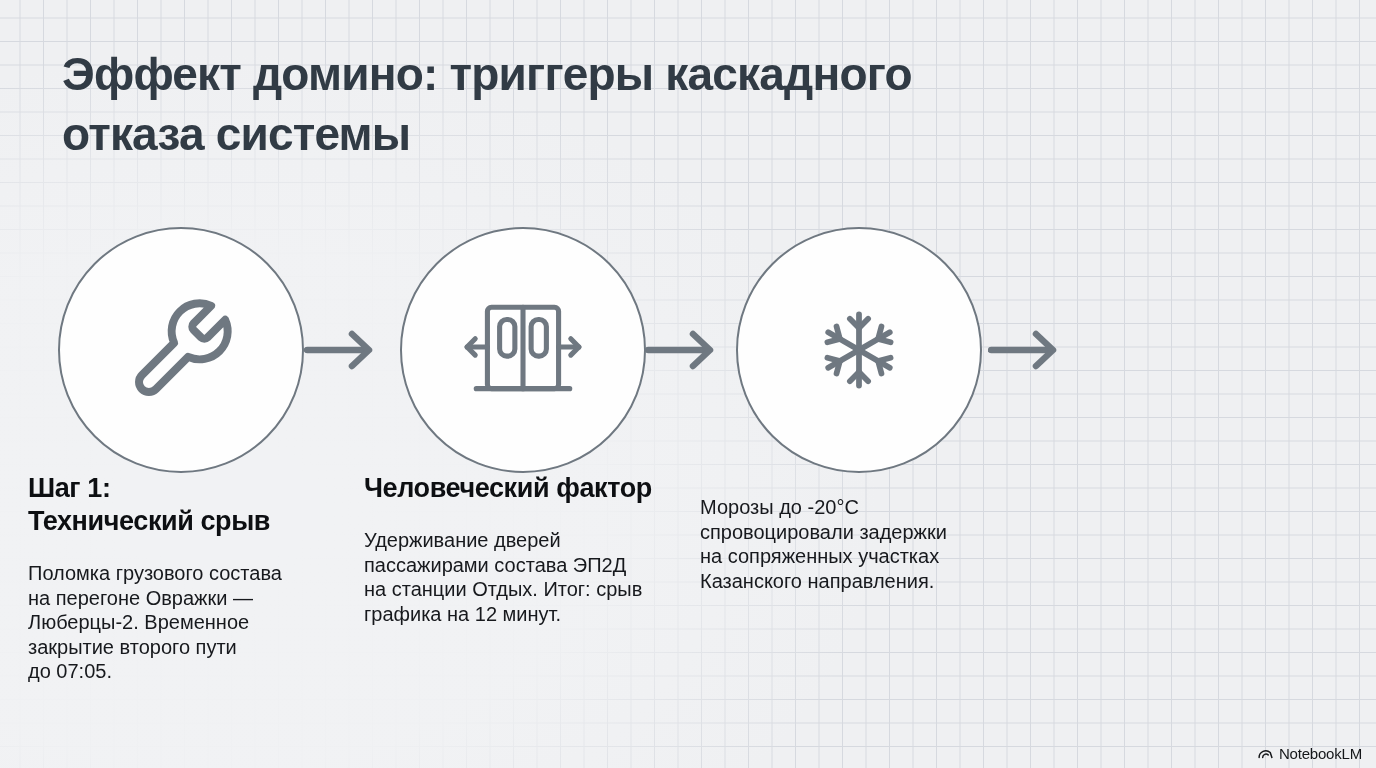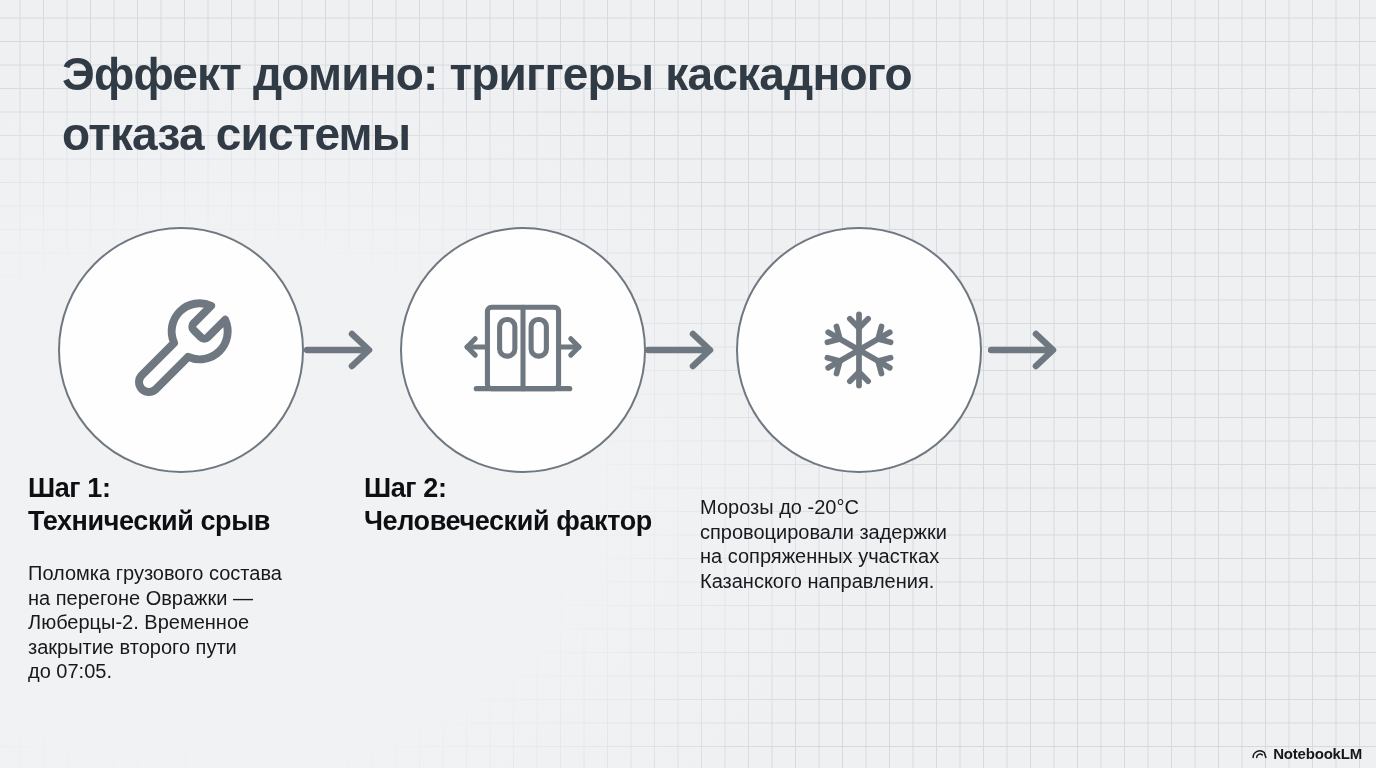--- a/index.html
+++ b/index.html
@@ -62,21 +62,21 @@
     color:var(--panel-title-text,#ffffff);margin-bottom:17px;
   }
   .result-body{
     font-size:20.5px;line-height:24px;font-weight:400;
     color:var(--panel-body-text,#e7eaed);white-space:pre-line;
   }
   .brand{
     position:absolute;right:14px;bottom:6px;display:flex;align-items:center;gap:5px;
     color:var(--brand-text,#15171a);
   }
-  .brand-label{font-size:15px;font-weight:700;letter-spacing:-0.2px}
+  .brand-label{font-size:15px;font-weight:400;letter-spacing:-0.2px}
   svg{display:block}
 </style>
 </head>
 <body>
 
 <div id="canvas">
   <div class="fade-overlay"></div>
 
   <h1 class="page-title">Эффект домино: триггеры каскадного отказа системы</h1>
 
@@ -155,23 +155,26 @@
     </div>
     <p class="step-desc">Поломка грузового состава
 на перегоне Овражки —
 Люберцы-2. Временное
 закрытие второго пути
 до 07:05.</p>
   </div>
 
   <div class="step-text step-2">
     <div class="step-heading">
-      <div>Шаг 2:</div>
       <div>Человеческий фактор</div>
     </div>
+    <p class="step-desc">Удерживание дверей
+пассажирами состава ЭП2Д
+на станции Отдых. Итог: срыв
+графика на 12 минут.</p>
   </div>
 
   <div class="step-text step-3">
     <p class="step-desc">Морозы до -20°C
 спровоцировали задержки
 на сопряженных участках
 Казанского направления.</p>
   </div>
 
 

